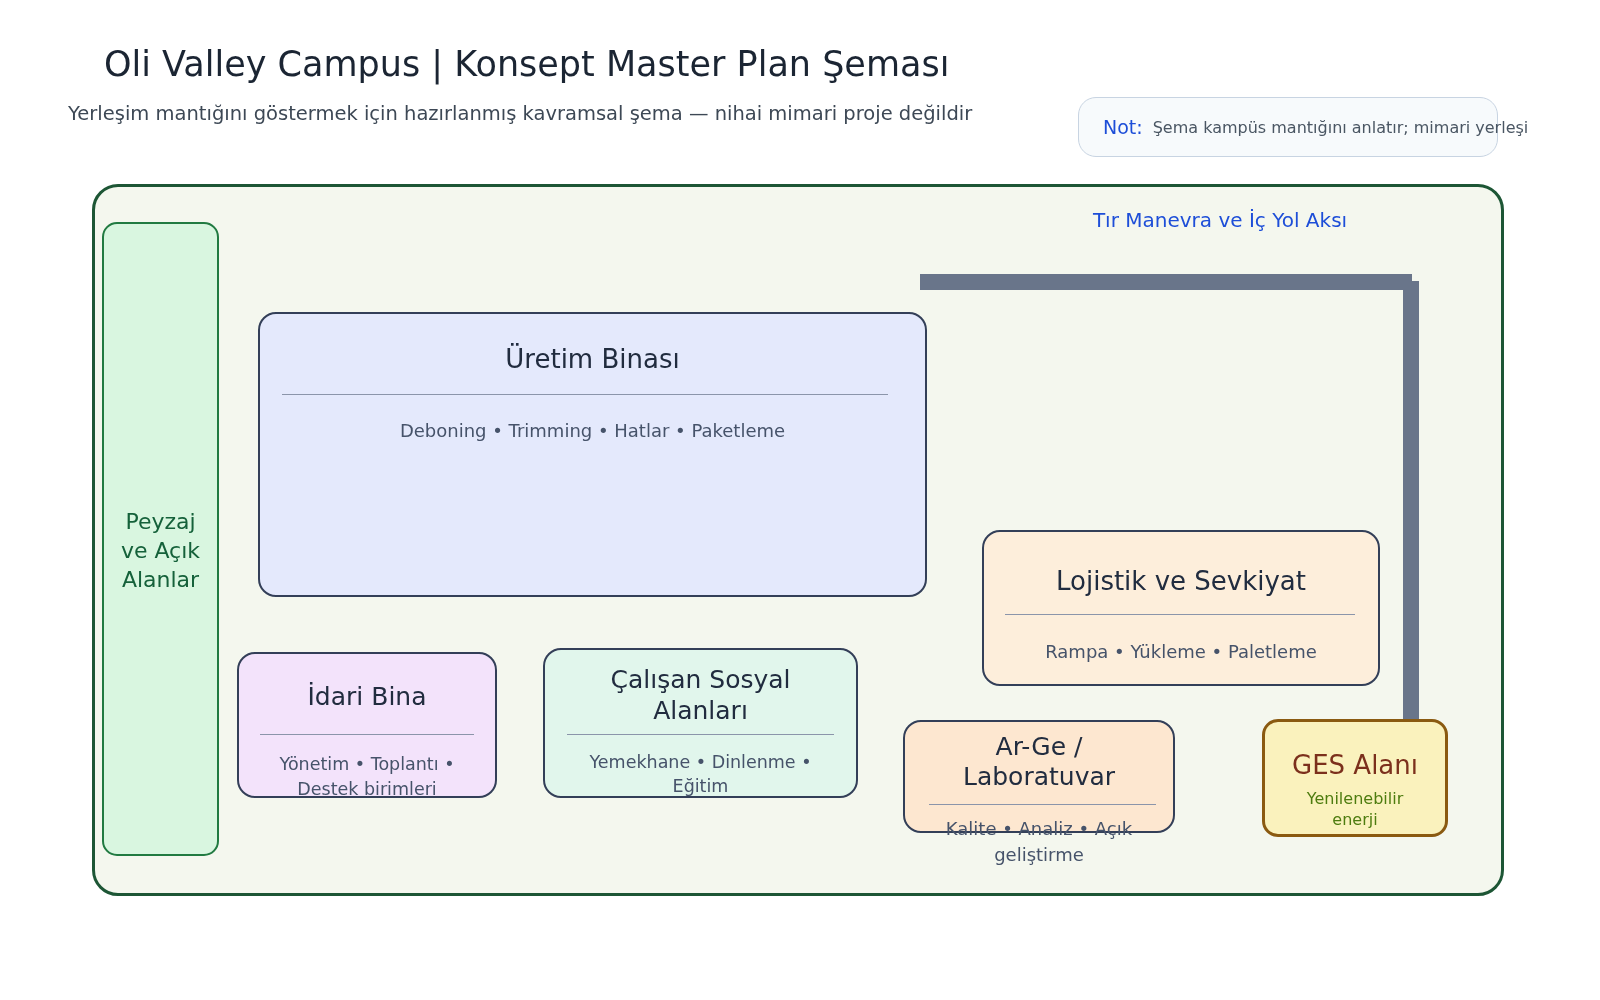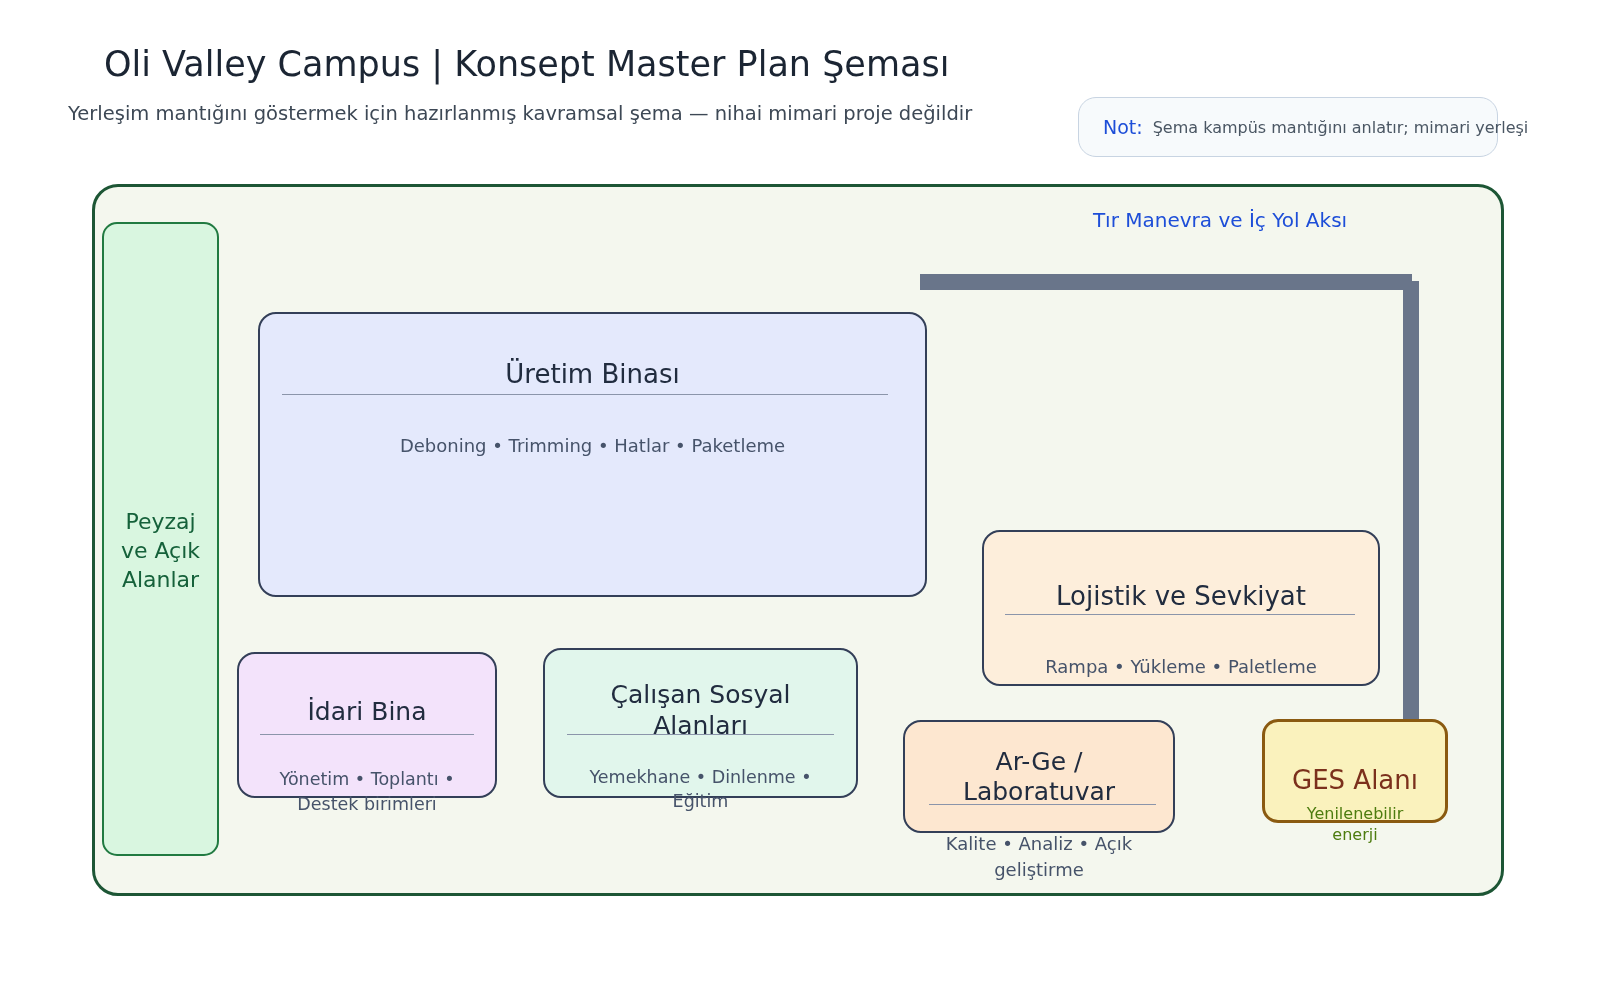--- a/index.html
+++ b/index.html
@@ -32,21 +32,21 @@
   
   .road-label { left:1020px; top:208px; width:400px; text-align:center; font-size:20px; color:#1d4ed8; }
   .road-h { left:920px; top:274px; width:492px; height:16px; background:#69758a; }
   .road-v { left:1403px; top:281px; width:16px; height:438px; background:#69758a; }
 
   
   .zone { position:absolute; border:2.5px solid #333f58; border-radius:18px; box-sizing:border-box; }
   .zone .title { position:absolute; left:0; right:0; text-align:center; color:#212c3f; }
   .zone .divider { position:absolute; border-top:1.7px solid #8b95aa; height:0; }
   .zone .sub { position:absolute; left:0; right:0; text-align:center; color:#46536a; }
-  .zone .sub .inner, .zone .title .inner { display:block; margin:15px auto; }
+  .zone .sub .inner, .zone .title .inner { display:block; margin:0 auto; }
 
   .z-uretim   { left:258px;  top:312px; width:669px; height:285px; background:#e4e9fc; }
   .z-uretim .title { top:30px; font-size:26px; }
   .z-uretim .divider { left:22px; right:37px; top:80px; }
   .z-uretim .sub { top:106px; font-size:18px; }
 
   .z-soguk    { left:982px;  top:320px; width:296px; height:178px; background:#dcecfb; }
   .z-soguk .title { top:34px; font-size:26px; }
   .z-soguk .divider { left:23px; right:23px; top:81px; }
   .z-soguk .sub { top:109px; font-size:19px; }
@@ -69,21 +69,21 @@
   .z-calisan .sub { top:100px; font-size:17.5px; line-height:24px; }
   .z-calisan .sub .inner { max-width:260px; }
 
   .z-arge     { left:903px;  top:720px; width:272px; height:113px; background:#fde7d0; overflow:visible; }
   .z-arge .title { top:10px; font-size:25px; line-height:30px; }
   .z-arge .title .inner { max-width:180px; }
   .z-arge .divider { left:24px; right:17px; top:82px; }
   .z-arge .sub { top:94px; font-size:18px; line-height:26px; }
   .z-arge .sub .inner { max-width:250px; }
 
-  .z-ges      { left:1262px; top:719px; width:186px; height:104px; background:#faf2bd;
+  .z-ges      { left:1262px; top:719px; width:186px; height:118px; background:#faf2bd;
                 border:3px solid #8a5a10; border-radius:16px; }
   .z-ges .title { top:28px; font-size:26px; color:#7b301c; }
   .z-ges .sub { top:66px; font-size:16px; line-height:21px; color:#4d7c0f; }
   .z-ges .sub .inner { max-width:120px; }
 </style>
 </head>
 <body>
 
 <div id="stage">
 

